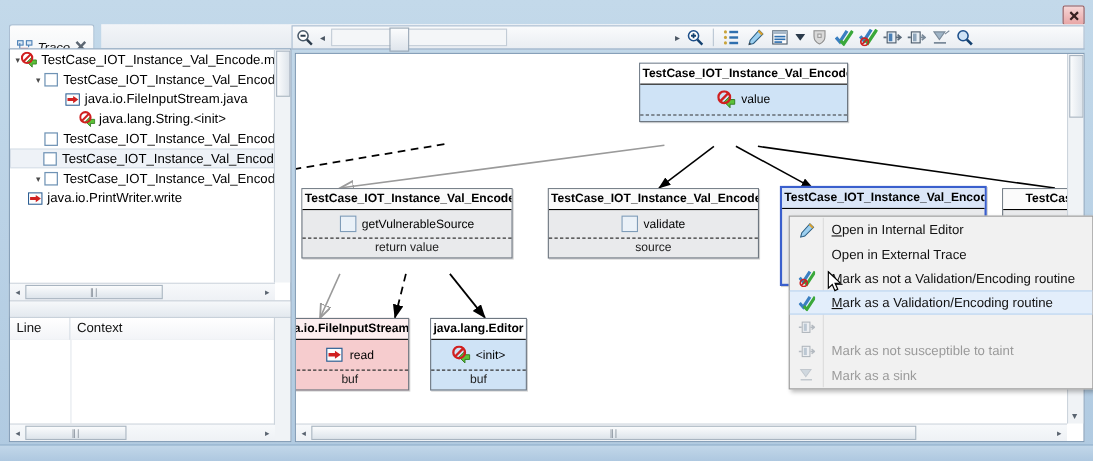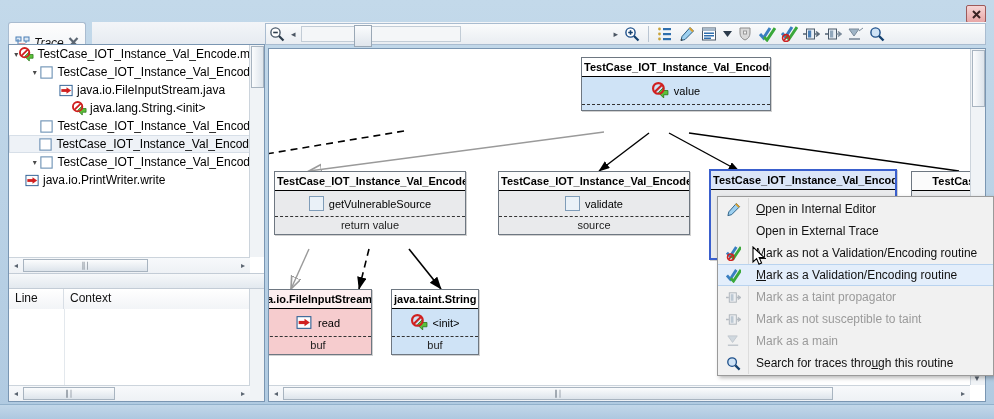--- a/index.html
+++ b/index.html
@@ -433,21 +433,21 @@
               <svg width="17" height="17" viewBox="0 0 16 16">
                 <rect x="1" y="2.5" width="13" height="11" fill="#fdfdfd" stroke="#2a5d92" stroke-width="1"></rect>
                 <path d="M2.5 8 H9" stroke="#d02020" stroke-width="3"></path>
                 <path d="M8 4.5 L13 8 L8 11.5 Z" fill="#d02020"></path>
               </svg>
               <span>read</span>
             </div>
             <div class="nfoot">buf</div>
           </div>
           <div class="node blue" style="left: 122px; top: 240px; width: 88px;">
-            <div class="nhead">java.taint.String</div>
+            <div class="nhead">java.lang.Editor</div>
             <div class="nbody">
               <svg width="17" height="17" viewBox="0 0 16 16">
                 <path d="M6 10 L11 5 L11 8 L15 8 L15 12 L11 12 L11 15 Z" fill="#5cc23a" stroke="#2e7a1d" stroke-width="0.8"></path>
                 <circle cx="6" cy="6" r="5" fill="none" stroke="#d02020" stroke-width="2"></circle>
                 <path d="M2.5 9.5 L9.5 2.5" stroke="#d02020" stroke-width="2"></path>
               </svg>
               <span>&lt;init&gt;</span>
             </div>
             <div class="nfoot">buf</div>
           </div>
@@ -504,50 +504,40 @@
       </div>
       <div class="mi disabled">
         <div class="miico">
           <svg width="15" height="15" viewBox="0 0 16 16">
             <path d="M0 8 H3" stroke="#5a6a7a" stroke-width="1.6"></path>
             <rect x="3.5" y="3" width="7.5" height="10" fill="#e8eef4" stroke="#4a5a6a"></rect>
             <rect x="5" y="4.5" width="3" height="7" fill="#6e8ca8"></rect>
             <path d="M11.5 8 H14.5 M12.6 5.8 L15.4 8 L12.6 10.2" stroke="#5a6a7a" stroke-width="1.4" fill="none"></path>
           </svg>
         </div>
-        <div class="mitext">Mark as a taint propagator</div>
       </div>
       <div class="mi disabled">
         <div class="miico">
           <svg width="15" height="15" viewBox="0 0 16 16">
             <path d="M0 8 H3" stroke="#5a6a7a" stroke-width="1.6"></path>
             <rect x="3.5" y="3" width="7.5" height="10" fill="#e8eef4" stroke="#4a5a6a"></rect>
             <rect x="5" y="4.5" width="3" height="7" fill="#6e8ca8"></rect>
             <path d="M11.5 8 H14.5 M12.6 5.8 L15.4 8 L12.6 10.2" stroke="#5a6a7a" stroke-width="1.4" fill="none"></path>
           </svg>
         </div>
         <div class="mitext">Mark as not susceptible to taint</div>
       </div>
       <div class="mi disabled">
         <div class="miico">
           <svg width="15" height="15" viewBox="0 0 16 16">
             <path d="M2 2 L12 2 L7 9 Z" fill="#9fb4c6" stroke="#7a8a9a"></path>
             <path d="M2 12 L13 12" stroke="#7a8a9a" stroke-width="1.6"></path>
           </svg>
         </div>
-        <div class="mitext">Mark as a main</div>
-      </div>
-      <div class="mi">
-        <div class="miico">
-          <svg width="15" height="15" viewBox="0 0 16 16">
-            <circle cx="6.5" cy="6.5" r="4.6" fill="#cfe3f6" stroke="#1d4f8a" stroke-width="1.4"></circle>
-            <path d="M10 10 L14.5 14.5" stroke="#13406f" stroke-width="2.4"></path>
-          </svg>
-        </div>
-        <div class="mitext">Search for traces thro<span class="u">u</span>gh this routine</div>
+        <div class="mitext">Mark as a sink</div>
       </div>
     </div>
 
   <svg class="cursor" viewBox="0 0 14 20">
     <path d="M1,1 L1,16 L4.6,12.6 L7,18.2 L9.6,17 L7.2,11.6 L12,11.4 Z" fill="#fff" stroke="#000" stroke-width="1.1"></path>
   </svg>
 
   <div class="statusbar"></div>
 </div>
 

